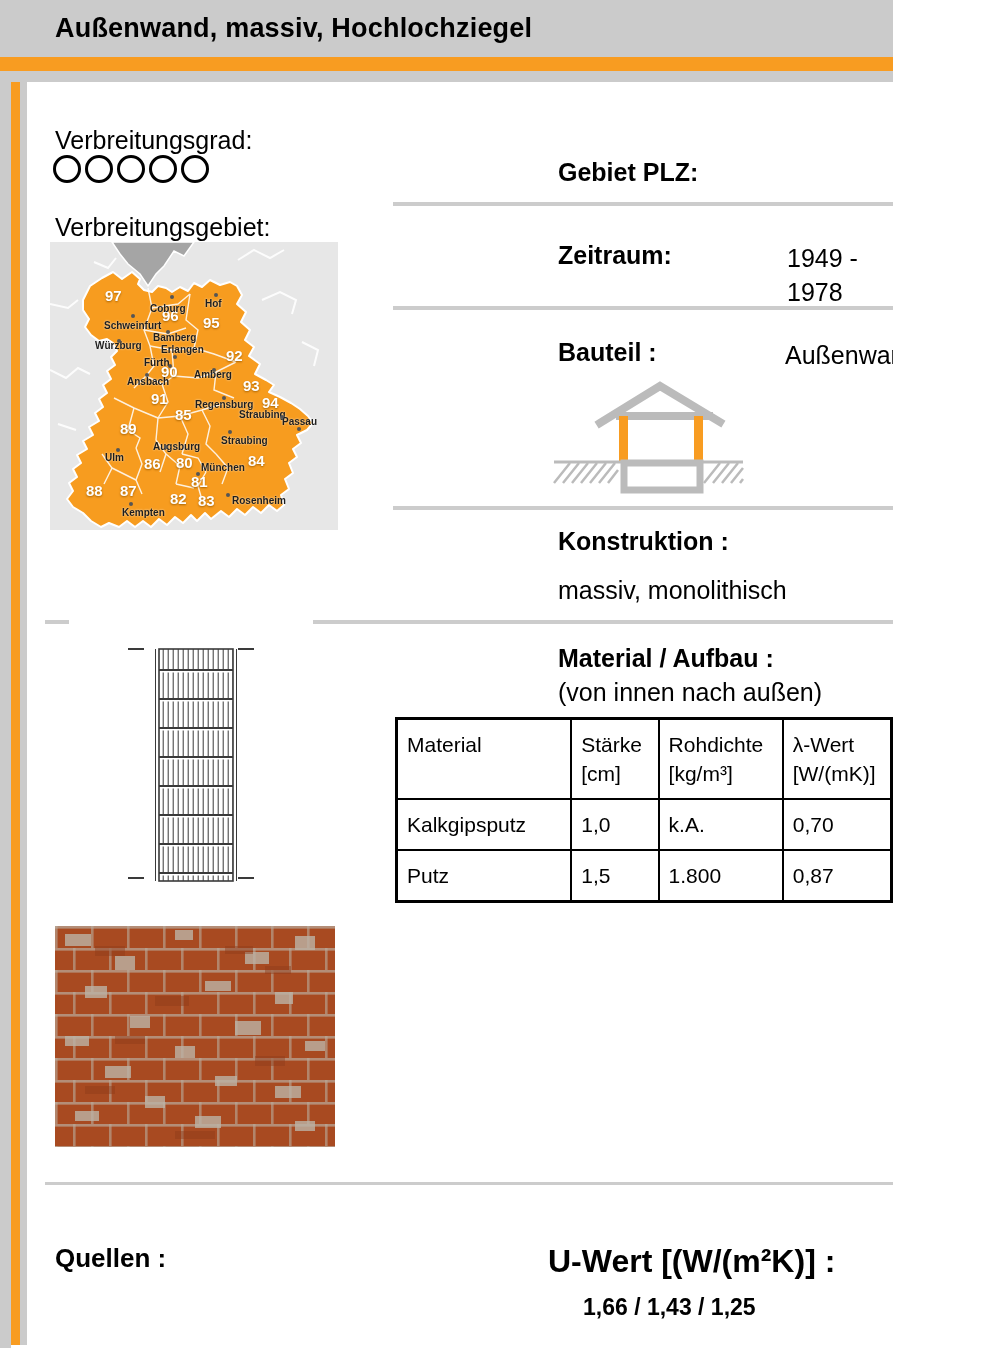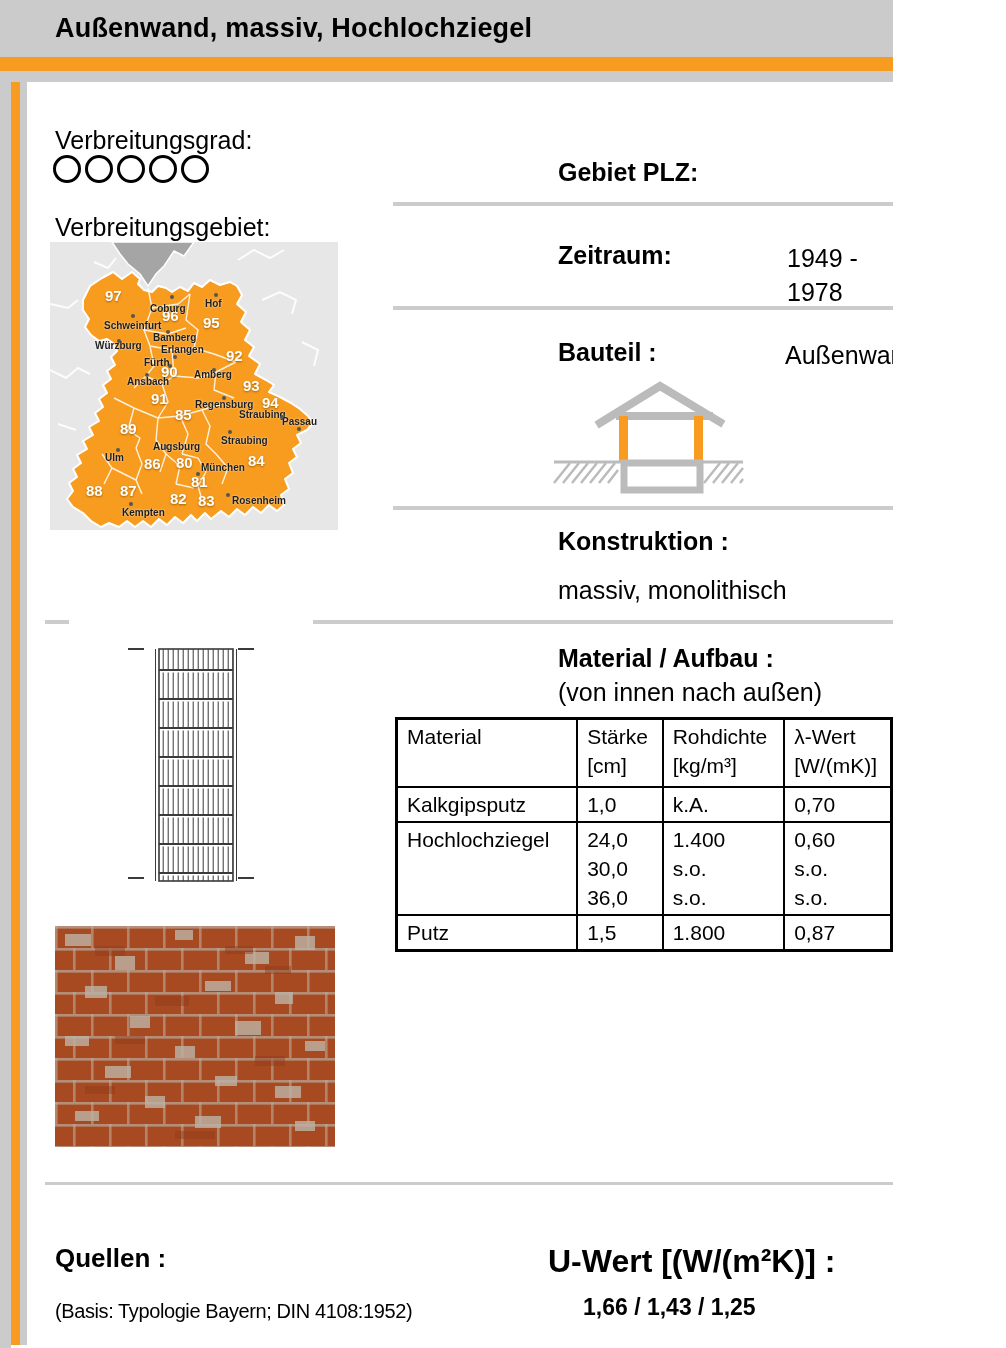--- a/index.html
+++ b/index.html
@@ -31,21 +31,21 @@
   .ct{position:absolute;font-size:10px;font-weight:bold;color:#1d1d1d;line-height:1;
       text-shadow:0 0 2px rgba(255,255,255,.85);white-space:nowrap;}
   .dot{position:absolute;width:4px;height:4px;background:#555;border-radius:50%;}
   
   .wall-draw{position:absolute;left:126px;top:642px;}
   .brick{position:absolute;left:55px;top:926px;}
   .house{position:absolute;left:542px;top:373px;}
   
   .mat-table{position:absolute;left:395px;top:717px;border-collapse:collapse;table-layout:fixed;}
   .mat-table th,.mat-table td{border:2px solid #000;vertical-align:top;text-align:left;
-      padding:2px 9px;font-size:21px;font-weight:normal;white-space:pre-line;line-height:29px;}
+      padding:10px 9px;font-size:21px;font-weight:normal;white-space:pre-line;line-height:29px;}
   .mat-table{border:3px solid #000;}
   .rh1{height:68px;} .rh2{height:27px;} .rh3{height:82px;} .rh4{height:26px;}
   
   .src{position:absolute;font-size:20px;letter-spacing:-0.4px;white-space:nowrap;}
   .uval{position:absolute;font-size:23px;font-weight:bold;white-space:nowrap;}
 </style>
 </head>
 <body>
 
 <div class="page">
@@ -275,40 +275,27 @@
 [kg/m³]</th>
       <th>λ-Wert
 [W/(mK)]</th>
     </tr>
     <tr class="rh2">
       <td>Kalkgipsputz</td>
       <td>1,0</td>
       <td>k.A.</td>
       <td>0,70</td>
     </tr>
-    <tr class="rh3">
-      <td>Hochlochziegel</td>
-      <td>24,0
-30,0
-36,0</td>
-      <td>1.400
-s.o.
-s.o.</td>
-      <td>0,60
-s.o.
-s.o.</td>
-    </tr>
     <tr class="rh4">
       <td>Putz</td>
       <td>1,5</td>
       <td>1.800</td>
       <td>0,87</td>
     </tr>
   </tbody>
     </table>
 
   <div class="hr" style="left:45px;top:1182px;width:912px;height:3px"></div>
   <div class="lbl" style="left:55px;top:1243px;font-size:26px">Quellen :</div>
-  <div class="src" style="left:55px;top:1300px">(Basis: Typologie Bayern; DIN 4108:1952)</div>
   <div class="lbl" style="left:548px;top:1243px;font-size:32px">U-Wert [(W/(m²K)] :</div>
   <div class="uval" style="left:583px;top:1294px">1,66 / 1,43 / 1,25</div>
 
 </div>
 
 </body></html>

